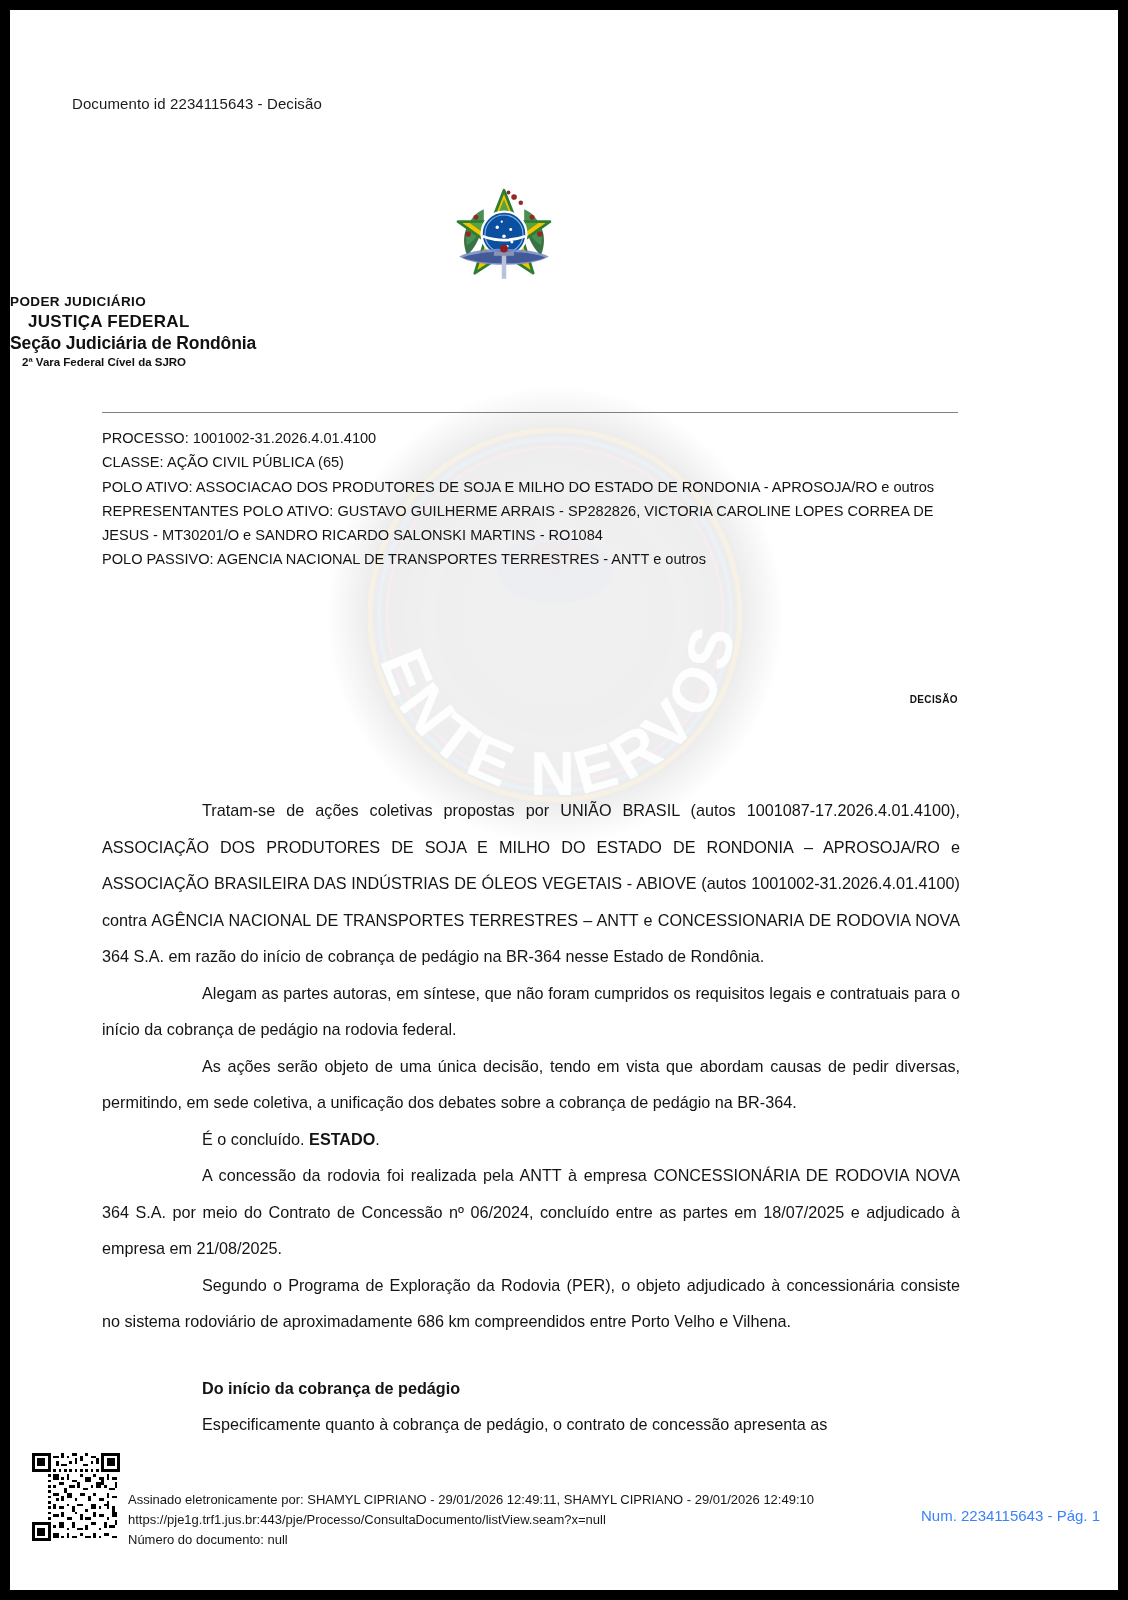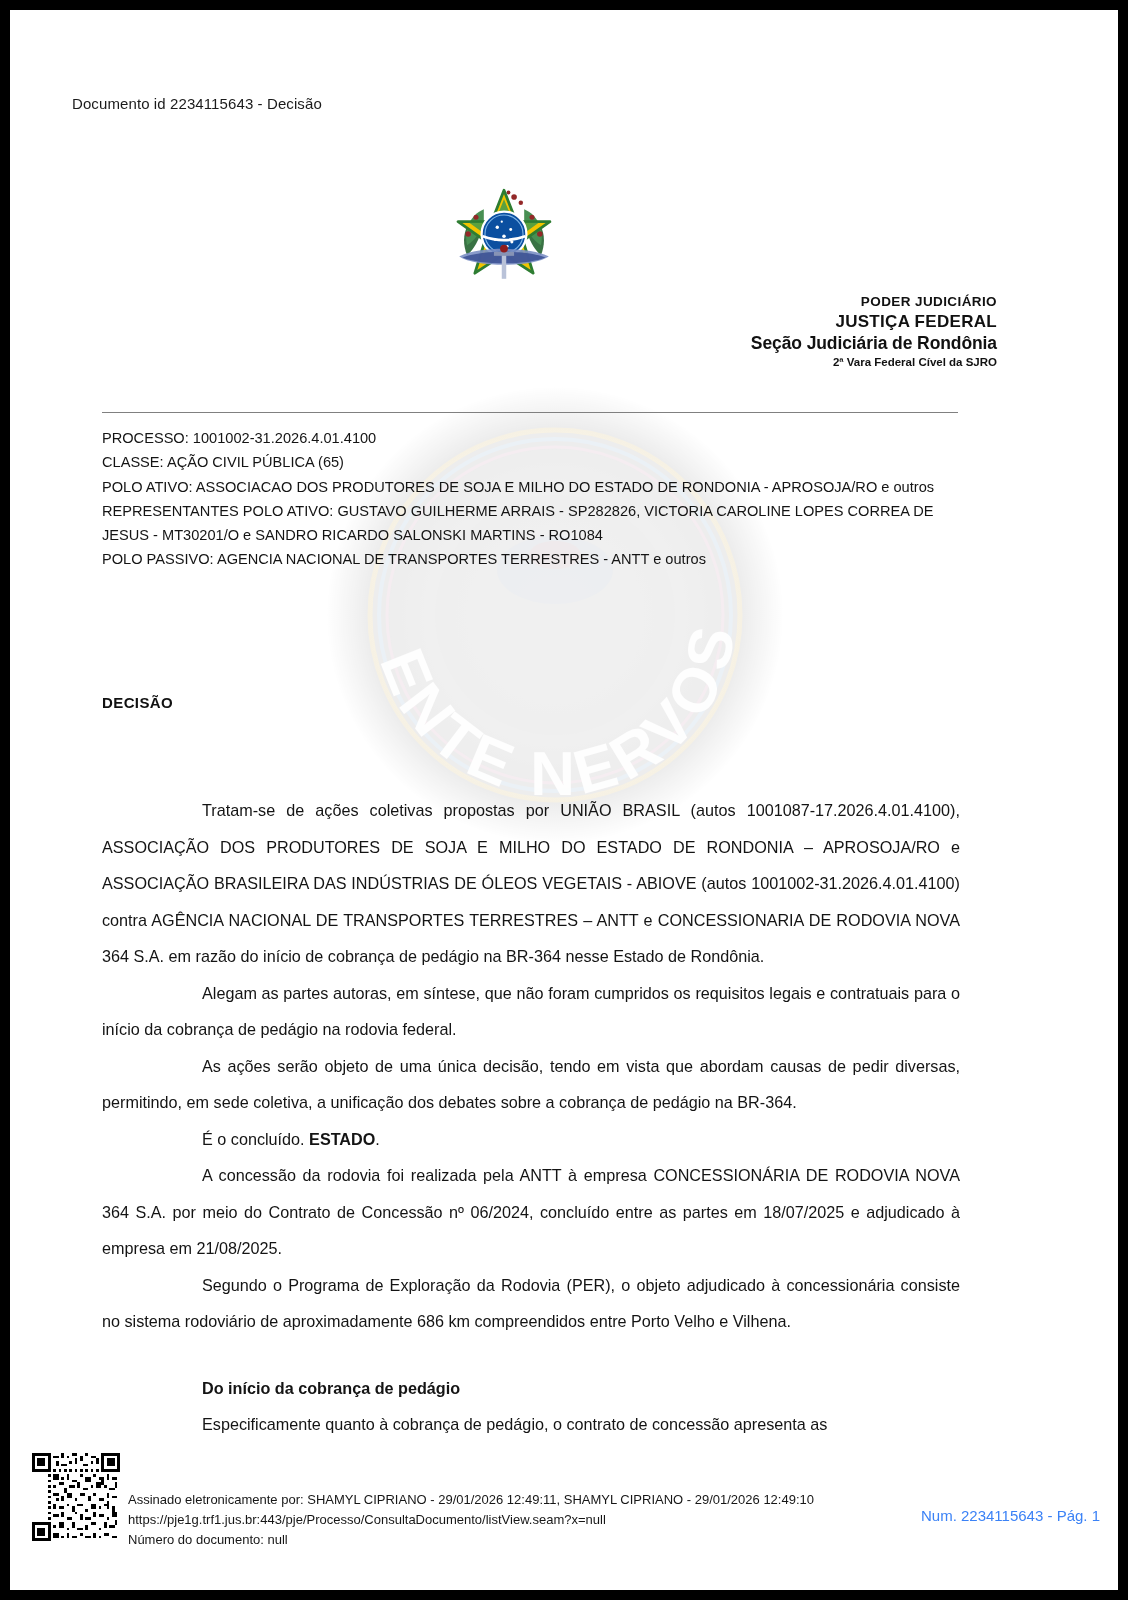--- a/index.html
+++ b/index.html
@@ -39,21 +39,21 @@
     font-size: 15px;
     color: #1b1b1b;
     letter-spacing: .1px;
   }
 
   
   #letterhead {
     position: absolute;
     left: 0; top: 168px;
     width: 987px;
-    text-align: right;
+    text-align: left;
   }
   #brasao { width: 112px; height: 112px; display: block; margin: 0 auto 4px; }
   #brasao svg { width: 100%; height: 100%; display: block; }
   .lh1 { font-size: 13.5px; font-weight: 700; letter-spacing: .4px; color: #111; line-height: 1.25; }
   .lh2 { font-size: 17px;  font-weight: 700; letter-spacing: .3px; color: #111; line-height: 1.25; padding-left: 18px; }
   .lh3 { font-size: 17.5px; font-weight: 700; letter-spacing: -.1px; color: #111; line-height: 1.3; }
   .lh4 { font-size: 11.5px; font-weight: 700; color: #111; line-height: 1.3; padding-left: 12px; }
 
   #rule {
     position: absolute;
@@ -72,22 +72,22 @@
     color: #141414;
     text-align: left;
   }
   #parties b { font-weight: 400; }
 
   
   #decisao-title {
     position: absolute;
     left: 92px; top: 684px;
     width: 856px;
-    text-align: left;
-    font-size: 15px;
+    text-align: right;
+    font-size: 10px;
     font-weight: 700;
     letter-spacing: .4px;
     color: #111;
   }
 
   
   #body {
     position: absolute;
     left: 92px; top: 782px;
     width: 858px;

